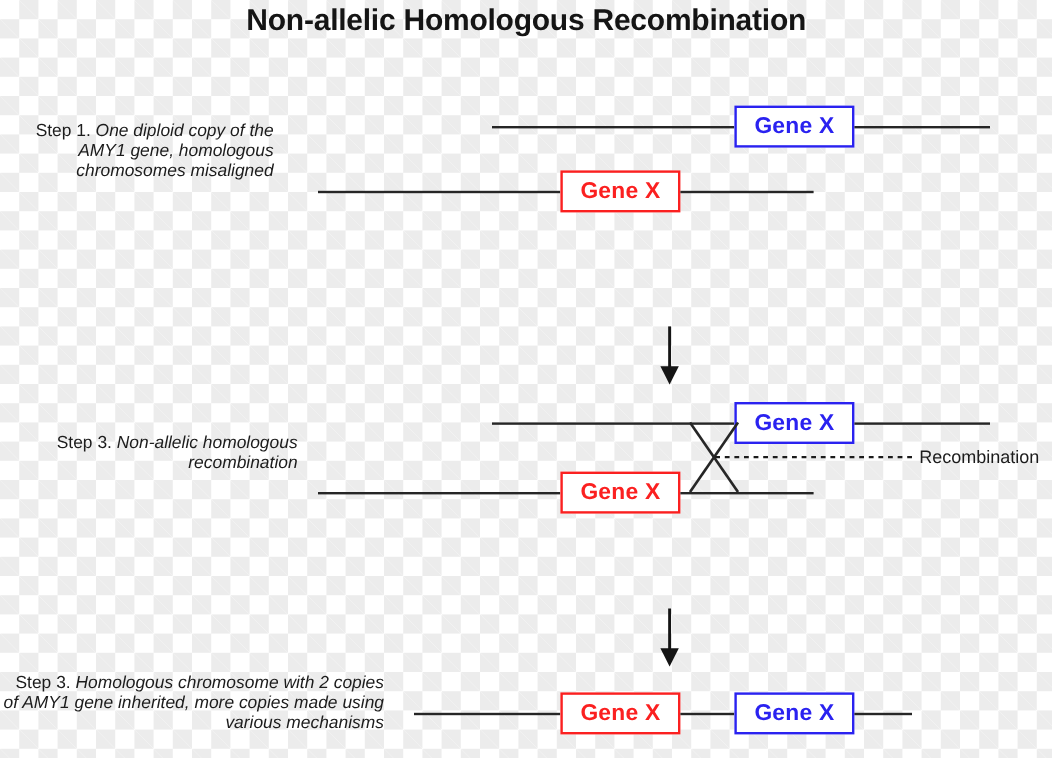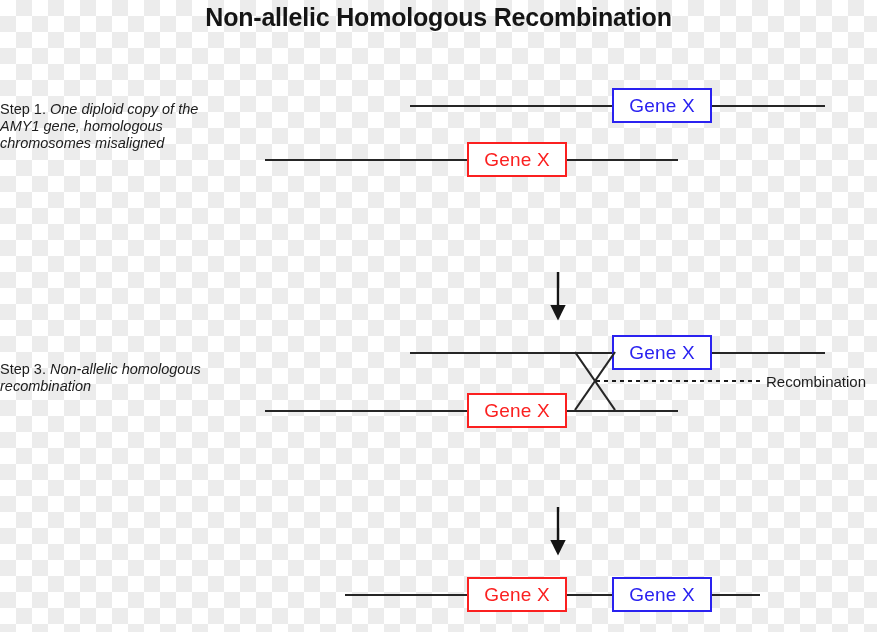--- a/index.html
+++ b/index.html
@@ -38,21 +38,21 @@
     font-weight: bold;
     color: #151515;
     letter-spacing: -0.2px;
   }
 
   .step-label {
     position: absolute;
     color: #1c1c1c;
     font-size: 14.5px;
     line-height: 17px;
-    text-align: left;
+    text-align: right;
     font-style: italic;
   }
   .step-label .step-no {
     font-style: normal;
   }
 
   #step1-label { left: 0px;  top: 101px; width: 228px; }
   #step2-label { left: 0px;  top: 361px; width: 248px; }
   #step3-label { left: 0px;  top: 561px; width: 320px; }
 
@@ -67,20 +67,21 @@
   .gene-box {
     position: absolute;
     box-sizing: border-box;
     background: #ffffff;
     display: flex;
     align-items: center;
     justify-content: center;
     font-size: 19px;
     letter-spacing: 0.2px;
     white-space: nowrap;
+    font-weight: bold;
   }
   .gene-box.blue {
     border: 2.4px solid #2a22f0;
     color: #2a22f0;
   }
   .gene-box.red {
     border: 2.4px solid #fb2020;
     color: #fb2020;
   }
 
@@ -133,20 +134,23 @@
   <div class="strand" style="left:712px; top:352px; width:113px;"></div>
 
   <div class="strand" style="left:265px; top:410px; width:202px;"></div>
   <div class="gene-box red" style="left:467px; top:393px; width:100px; height:35px;">
     <span>Gene X</span>
   </div>
   <div class="strand" style="left:567px; top:410px; width:111px;"></div>
 
   <div class="recomb-text" style="left:766px; top:373px;">Recombination</div>
 
+  <div class="step-label" id="step3-label">
+    <span class="step-no">Step 3.</span><span> Homologous chromosome with 2 copies of AMY1 gene inherited, more copies made using various mechanisms</span>
+  </div>
 
   <div class="strand" style="left:345px; top:594px; width:122px;"></div>
   <div class="gene-box red" style="left:467px; top:577px; width:100px; height:35px;">
     <span>Gene X</span>
   </div>
   <div class="strand" style="left:567px; top:594px; width:45px;"></div>
   <div class="gene-box blue" style="left:612px; top:577px; width:100px; height:35px;">
     <span>Gene X</span>
   </div>
   <div class="strand" style="left:712px; top:594px; width:48px;"></div>

